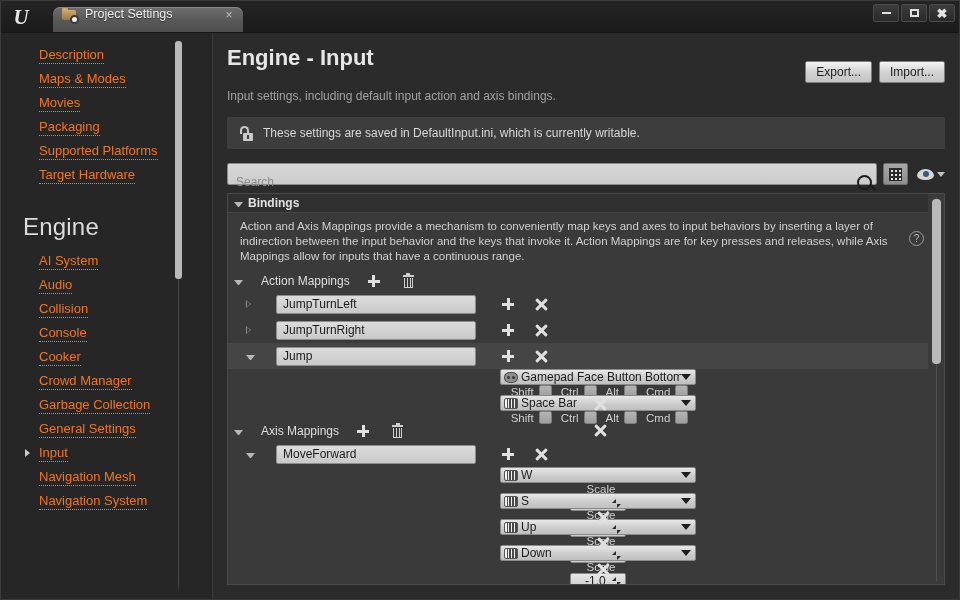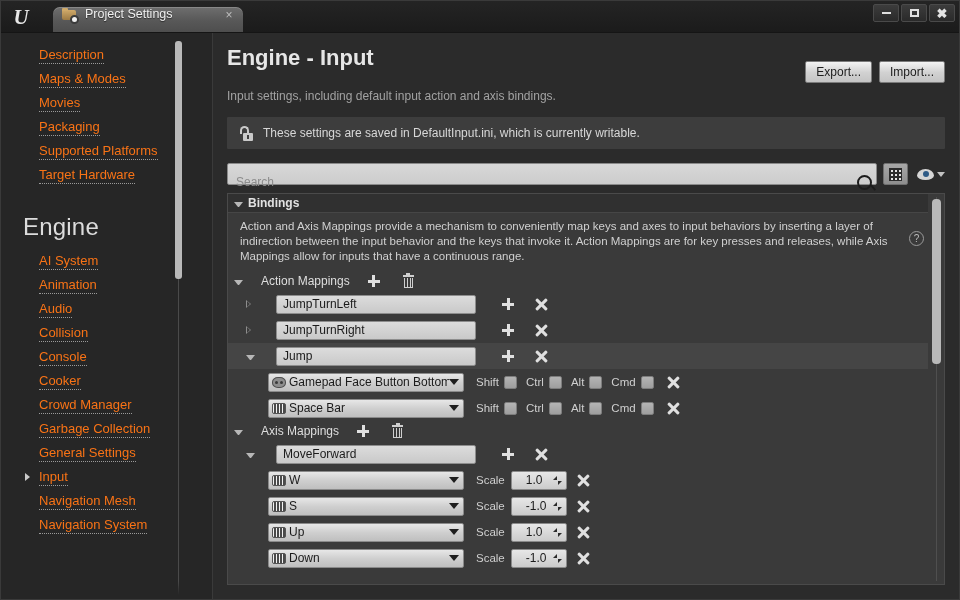--- a/index.html
+++ b/index.html
@@ -332,21 +332,21 @@
     width: 200px; height: 19px;
     background: linear-gradient(180deg,#dcdcdc,#c9c9c9);
     border: 1px solid #8d8d8d; border-radius: 2px;
     font-size: 12px; color: #1b1b1b;
     display: flex; align-items: center; padding: 0 6px;
   }
   .mapping-row .plus { margin-left: 10px; }
 
   .key-row {
     display: flex; align-items: center;
-    height: 26px; padding-left: 40px;
+    height: 26px; padding-left: 40px; flex-direction: column;
   }
   .combo {
     width: 196px; height: 19px;
     background: linear-gradient(180deg,#e7e7e7 0%, #cfcfcf 50%, #bfbfbf 100%);
     border: 1px solid #8a8a8a; border-radius: 2px;
     display: flex; align-items: center;
     padding: 0 4px 0 3px;
   }
   .combo .ctext { flex: 1; font-size: 12px; color: #1b1b1b; white-space: nowrap; overflow: hidden; }
   .combo .carrow {
@@ -453,21 +453,20 @@
 
         <div class="sb-item"><span class="lbl">Description</span></div>
         <div class="sb-item"><span class="lbl">Maps &amp; Modes</span></div>
         <div class="sb-item"><span class="lbl">Movies</span></div>
         <div class="sb-item"><span class="lbl">Packaging</span></div>
         <div class="sb-item"><span class="lbl">Supported Platforms</span></div>
         <div class="sb-item"><span class="lbl">Target Hardware</span></div>
 
         <div class="sb-head second">Engine</div>
         <div class="sb-item"><span class="lbl">AI System</span></div>
-        <div class="sb-item"><span class="lbl">Animation</span></div>
         <div class="sb-item"><span class="lbl">Audio</span></div>
         <div class="sb-item"><span class="lbl">Collision</span></div>
         <div class="sb-item"><span class="lbl">Console</span></div>
         <div class="sb-item"><span class="lbl">Cooker</span></div>
         <div class="sb-item"><span class="lbl">Crowd Manager</span></div>
         <div class="sb-item"><span class="lbl">Garbage Collection</span></div>
         <div class="sb-item"><span class="lbl">General Settings</span></div>
         <div class="sb-item">
           <span class="marker"></span>
           <span class="lbl">Input</span>

